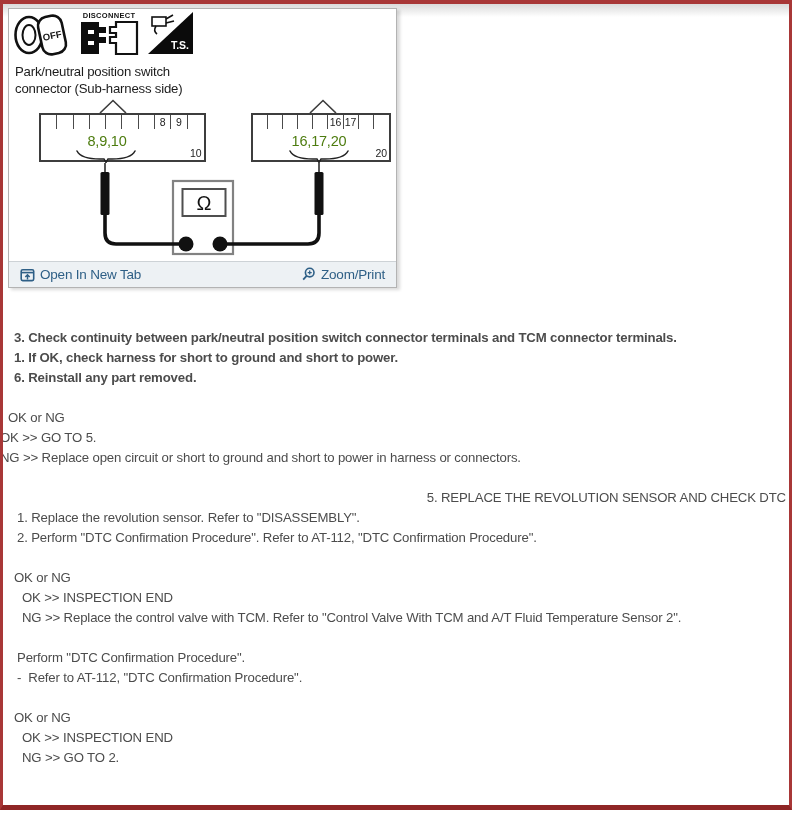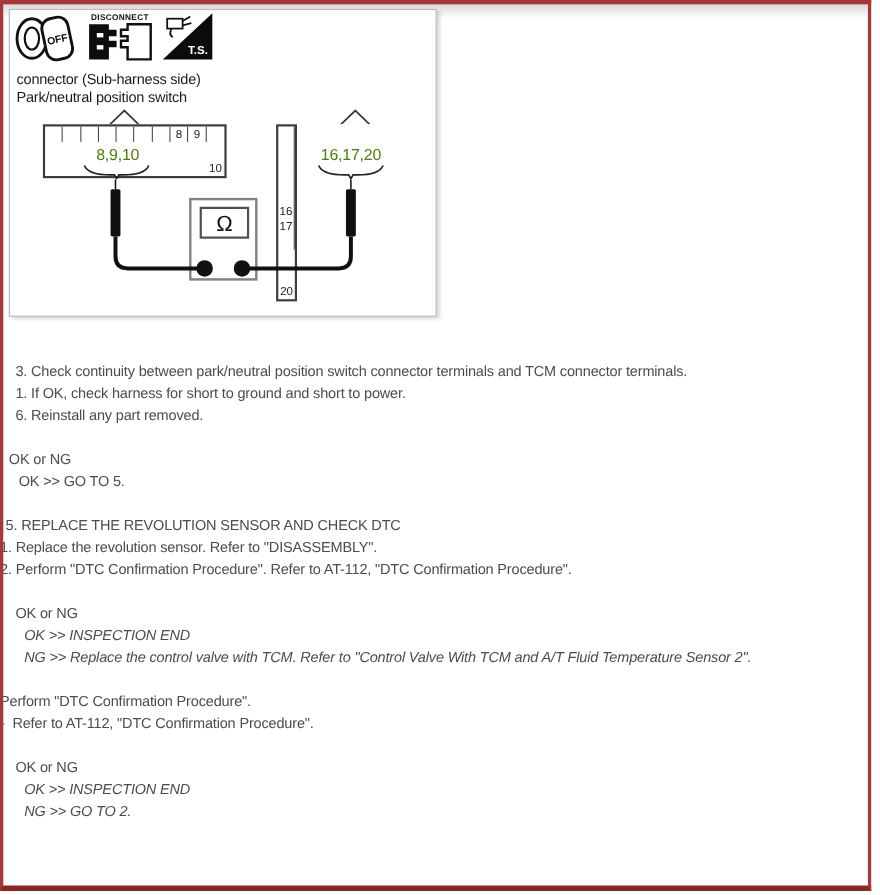--- a/index.html
+++ b/index.html
@@ -18,47 +18,47 @@
            box-shadow:3px 2px 3px rgba(0,0,0,0.15); z-index:1; }
   .icons-row { position:absolute; left:4px; top:1px; display:flex; gap:7px; align-items:flex-start; }
   .conn-title { position:absolute; top:54px; font-size:13.2px; line-height:17px; color:#1c1c1c; letter-spacing:-0.2px; }
   .conn-title.left { left:6px; }
   .conn-title.right { left:243px; width:136px; text-align:center; }
   .strip { position:absolute; top:104px; display:flex; border:2px solid #3d3d3d; background:#ffffff; }
   .strip .cell { height:14px; border-right:1px solid #4a4a4a; font-size:10.5px; color:#222;
                  display:flex; align-items:center; justify-content:center; }
   .strip .cell:last-child { border-right:none;margin-top:31px; }
   .strip.left { left:30px; } .strip.left .cell { width:16.3px; }
-  .strip.right { left:242px;flex-direction:column; } .strip.right .cell { width:15.1px; }
+  .strip.right { left:242px; } .strip.right .cell { width:15.1px; }
   .tab-triangle { position:absolute; top:90px; }
   .tab-triangle.left { left:90px; } .tab-triangle.right { left:300px; }
   .terminals-label { position:absolute; top:124px; width:84px; text-align:center;
                      font-size:14.5px; color:#4d7c0f; letter-spacing:-0.2px; }
   .terminals-label.left { left:56px; } .terminals-label.right { left:268px; }
   .brace { position:absolute; top:141px; }
   .brace.left { left:67px; } .brace.right { left:280px; }
   .circuit { position:absolute; left:0; top:154px; }
   .panel-footer { position:absolute; left:0; top:252px; width:387px; height:26px;
                   background:#edf1f4; border-top:1px solid #cdd2d6;
                   display:flex; align-items:center; justify-content:space-between; padding:0 11px; }
   .panel-link { display:flex; align-items:center; gap:5px; color:#2e5f86; font-size:13.5px;
                 letter-spacing:-0.2px; cursor:pointer; text-decoration:none; }
 
   
   .doc { position:absolute; left:0; top:328px; width:786px; z-index:1; }
   .ln { height:20px; line-height:20px; font-size:13.2px; color:#4c4c4c;
         letter-spacing:-0.15px; white-space:pre; }
   .sp { height:20px; }
-  .ind-step-a   { padding-left:14px; }
+  .ind-step-a   { padding-left:14px;font-weight:bold; }
   .ind-oklbl-a  { padding-left:8px;  }
-  .ind-okline-a { padding-left:17px; }
-  .ind-head     { padding-left:5px;  }
-  .ind-step-b   { }
+  .ind-okline-a { }
+  .ind-head     { padding-left:5px;text-align:right;  }
+  .ind-step-b   { padding-left:17px; }
   .ind-oklbl-b  { padding-left:14px; }
-  .ind-okline-b { padding-left:22px;font-style:italic; }
+  .ind-okline-b { padding-left:22px; }
 </style>
 </head>
 <body>
 
 <div class="page">
   <div class="top-shade"></div>
 
   <div class="panel">
 
     <div class="icons-row">
@@ -82,22 +82,22 @@
 
       <svg width="47" height="46" viewBox="0 0 47 46">
         <polygon points="1,44 46,44 46,2" fill="#0b0b0b"></polygon>
         <rect x="5" y="7" width="14" height="9" fill="#fff" stroke="#111" stroke-width="1.6"></rect>
         <path d="M19,9 l7,-4 M19,13 l8,-2 M9,16 q-3,5 1,8" fill="none" stroke="#111" stroke-width="1.6"></path>
         <text x="33" y="39" text-anchor="middle" font-size="10.5" font-weight="bold" fill="#fff">T.S.</text>
       </svg>
     </div>
 
     <div class="conn-title left">
+      <div>Park/neutral position switch</div>
       <div>connector (Sub-harness side)</div>
-      <div>Park/neutral position switch</div>
     </div>
 
     <svg class="tab-triangle left" width="28" height="14" viewBox="0 0 28 14">
       <path d="M1,14 L14,1.5 L27,14" fill="#fff" stroke="#3d3d3d" stroke-width="1.6"></path>
     </svg>
     <svg class="tab-triangle right" width="28" height="14" viewBox="0 0 28 14">
       <path d="M1,14 L14,1.5 L27,14" fill="#fff" stroke="#3d3d3d" stroke-width="1.6"></path>
     </svg>
 
     <div class="strip left">
@@ -141,29 +141,48 @@
       <rect x="91.5" y="9" width="9" height="43" rx="1.5" fill="#111"></rect>
       <rect x="305.5" y="9" width="9" height="43" rx="1.5" fill="#111"></rect>
       <path d="M96,52 V70 Q96,81 107,81 H177" fill="none" stroke="#111" stroke-width="3.6"></path>
       <path d="M310,52 V70 Q310,81 299,81 H211" fill="none" stroke="#111" stroke-width="3.6"></path>
       <rect x="173.5" y="26" width="43" height="27" fill="#fff" stroke="#4f4f4f" stroke-width="2"></rect>
       <text x="195" y="47" text-anchor="middle" font-size="20" fill="#111">Ω</text>
       <circle cx="177" cy="81" r="7.5" fill="#111"></circle>
       <circle cx="211" cy="81" r="7.5" fill="#111"></circle>
     </svg>
 
+    <div class="panel-footer">
+      <a class="panel-link">
+        <svg width="15" height="14" viewBox="0 0 15 14">
+          <rect x="1.2" y="1.8" width="12.5" height="10.8" rx="1.5" fill="none" stroke="#2e5f86" stroke-width="1.6"></rect>
+          <line x1="1.2" y1="4.6" x2="13.7" y2="4.6" stroke="#2e5f86" stroke-width="1.6"></line>
+          <path d="M7.5,11.5 V7.2 M5.3,9 L7.5,6.8 L9.7,9" fill="none" stroke="#2e5f86" stroke-width="1.5"></path>
+        </svg>
+        <span>Open In New Tab</span>
+      </a>
+      <a class="panel-link">
+        <svg width="15" height="15" viewBox="0 0 15 15">
+          <circle cx="8.7" cy="5.6" r="4.3" fill="none" stroke="#2e5f86" stroke-width="1.6"></circle>
+          <path d="M8.7,3.6 V7.6 M6.7,5.6 H10.7" stroke="#2e5f86" stroke-width="1.3"></path>
+          <line x1="5.6" y1="8.9" x2="2.2" y2="12.6" stroke="#2e5f86" stroke-width="1.8"></line>
+        </svg>
+        <span>Zoom/Print</span>
+      </a>
+    </div>
   </div>
 
   <div class="doc">
     <div class="ln ind-step-a">3. Check continuity between park/neutral position switch connector terminals and TCM connector terminals.</div>
     <div class="ln ind-step-a">1. If OK, check harness for short to ground and short to power.</div>
     <div class="ln ind-step-a">6. Reinstall any part removed.</div>
     <div class="sp"></div>
     <div class="ln ind-oklbl-a">OK or NG</div>
     <div class="ln ind-okline-a">OK &gt;&gt; GO TO 5.</div>
+    <div class="ln ind-okline-a">NG &gt;&gt; Replace open circuit or short to ground and short to power in harness or connectors.</div>
     <div class="sp"></div>
 
     <div class="ln ind-head">5. REPLACE THE REVOLUTION SENSOR AND CHECK DTC</div>
     <div class="ln ind-step-b">1. Replace the revolution sensor. Refer to "DISASSEMBLY".</div>
     <div class="ln ind-step-b">2. Perform "DTC Confirmation Procedure". Refer to AT-112, "DTC Confirmation Procedure".</div>
     <div class="sp"></div>
     <div class="ln ind-oklbl-b">OK or NG</div>
     <div class="ln ind-okline-b">OK &gt;&gt; INSPECTION END</div>
     <div class="ln ind-okline-b">NG &gt;&gt; Replace the control valve with TCM. Refer to "Control Valve With TCM and A/T Fluid Temperature Sensor 2".</div>
     <div class="sp"></div>

